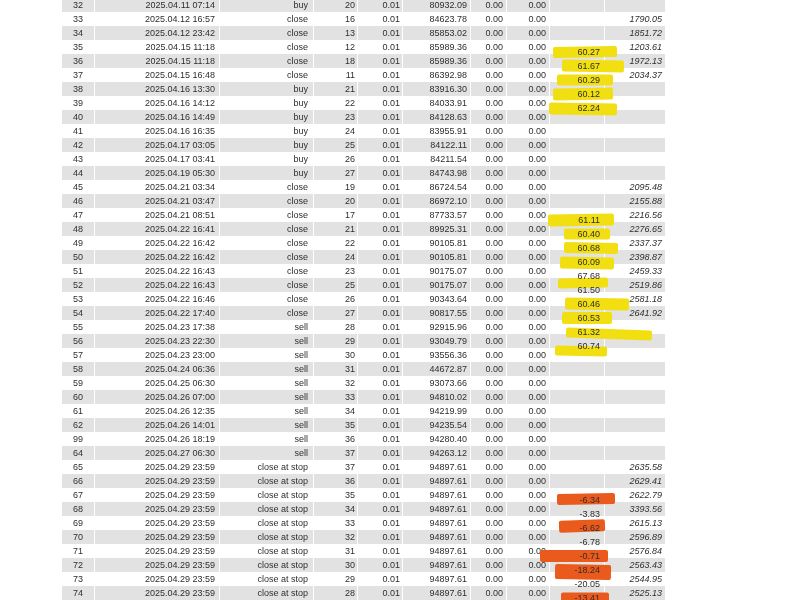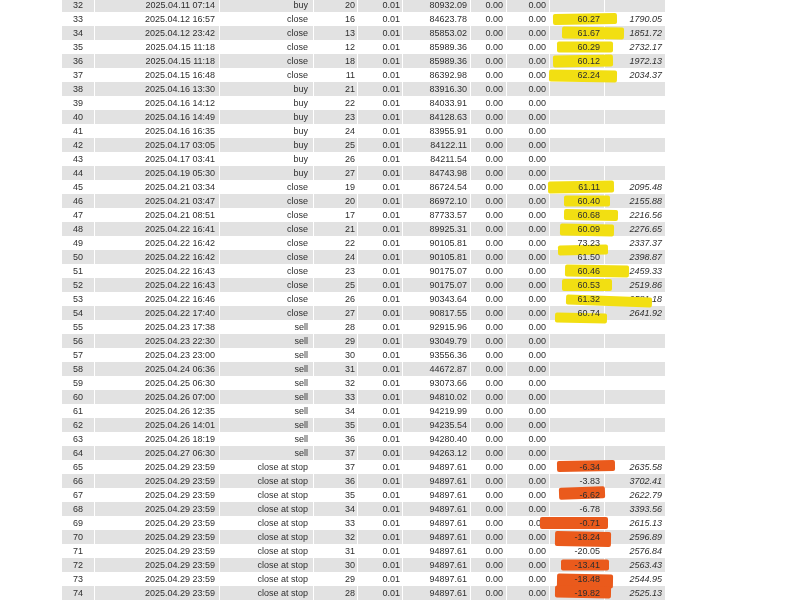--- a/index.html
+++ b/index.html
@@ -12,21 +12,21 @@
   .c0{width:32px;text-align:center;border-left:none;}
   .c1{width:125px;text-align:right;padding-right:4px;}
   .c2{width:94px;text-align:right;padding-right:5px;}
   .c3{width:44px;text-align:right;padding-right:2px;}
   .c4{width:45px;text-align:right;padding-right:2px;}
   .c5{width:68px;text-align:right;padding-right:3px;}
   .c6{width:36px;text-align:right;padding-right:3px;}
   .c7{width:43px;text-align:right;padding-right:3px;}
   .c8{width:55px;text-align:right;padding-right:4px;}
   .c9{width:61px;text-align:right;padding-right:3px;font-style:italic;}
-  .pwrap{position:relative;display:inline-block;z-index:0;}
+  .pwrap{position:relative;display:inline-block;z-index:0;margin-top:33px;}
   .ptext{position:relative;z-index:1;}
   .mark{position:absolute;top:50%;left:50%;z-index:0;border-radius:2px;}
 </style>
 </head>
 <body>
 
 <div class="report" id="report">
     <div class="row alt">
       <div class="cell c0">32</div>
       <div class="cell c1">2025.04.11 07:14</div>
@@ -66,21 +66,21 @@
     <div class="row">
       <div class="cell c0">35</div>
       <div class="cell c1">2025.04.15 11:18</div>
       <div class="cell c2">close</div>
       <div class="cell c3">12</div>
       <div class="cell c4">0.01</div>
       <div class="cell c5">85989.36</div>
       <div class="cell c6">0.00</div>
       <div class="cell c7">0.00</div>
       <div class="cell c8"><span class="pwrap"><span class="mark" style="width: 56px; height: 11px; background: rgb(242, 223, 18); transform: translate(-50%, -50%) translate(-4px, 0px) rotate(0deg);"></span><span class="ptext">60.29</span></span></div>
-      <div class="cell c9">2732.17</div>
+      <div class="cell c9">1203.61</div>
     </div>
     <div class="row alt">
       <div class="cell c0">36</div>
       <div class="cell c1">2025.04.15 11:18</div>
       <div class="cell c2">close</div>
       <div class="cell c3">18</div>
       <div class="cell c4">0.01</div>
       <div class="cell c5">85989.36</div>
       <div class="cell c6">0.00</div>
       <div class="cell c7">0.00</div>
@@ -233,21 +233,21 @@
     </div>
     <div class="row">
       <div class="cell c0">49</div>
       <div class="cell c1">2025.04.22 16:42</div>
       <div class="cell c2">close</div>
       <div class="cell c3">22</div>
       <div class="cell c4">0.01</div>
       <div class="cell c5">90105.81</div>
       <div class="cell c6">0.00</div>
       <div class="cell c7">0.00</div>
-      <div class="cell c8"><span class="pwrap"><span class="mark" style="width: 50px; height: 10px; background: rgb(242, 223, 18); transform: translate(-50%, -50%) translate(-6px, 7px) rotate(-1deg);"></span><span class="ptext">73.23</span></span></div>
+      <div class="cell c8"><span class="pwrap"><span class="mark" style="width: 50px; height: 10px; background: rgb(242, 223, 18); transform: translate(-50%, -50%) translate(-6px, 7px) rotate(-1deg);"></span><span class="ptext">67.68</span></span></div>
       <div class="cell c9">2337.37</div>
     </div>
     <div class="row alt">
       <div class="cell c0">50</div>
       <div class="cell c1">2025.04.22 16:42</div>
       <div class="cell c2">close</div>
       <div class="cell c3">24</div>
       <div class="cell c4">0.01</div>
       <div class="cell c5">90105.81</div>
       <div class="cell c6">0.00</div>
@@ -393,21 +393,21 @@
       <div class="cell c2">sell</div>
       <div class="cell c3">35</div>
       <div class="cell c4">0.01</div>
       <div class="cell c5">94235.54</div>
       <div class="cell c6">0.00</div>
       <div class="cell c7">0.00</div>
       <div class="cell c8"></div>
       <div class="cell c9"></div>
     </div>
     <div class="row">
-      <div class="cell c0">63</div>
+      <div class="cell c0">99</div>
       <div class="cell c1">2025.04.26 18:19</div>
       <div class="cell c2">sell</div>
       <div class="cell c3">36</div>
       <div class="cell c4">0.01</div>
       <div class="cell c5">94280.40</div>
       <div class="cell c6">0.00</div>
       <div class="cell c7">0.00</div>
       <div class="cell c8"></div>
       <div class="cell c9"></div>
     </div>
@@ -438,21 +438,21 @@
     <div class="row alt">
       <div class="cell c0">66</div>
       <div class="cell c1">2025.04.29 23:59</div>
       <div class="cell c2">close at stop</div>
       <div class="cell c3">36</div>
       <div class="cell c4">0.01</div>
       <div class="cell c5">94897.61</div>
       <div class="cell c6">0.00</div>
       <div class="cell c7">0.00</div>
       <div class="cell c8"><span class="pwrap"><span class="ptext">-3.83</span></span></div>
-      <div class="cell c9">3702.41</div>
+      <div class="cell c9">2629.41</div>
     </div>
     <div class="row">
       <div class="cell c0">67</div>
       <div class="cell c1">2025.04.29 23:59</div>
       <div class="cell c2">close at stop</div>
       <div class="cell c3">35</div>
       <div class="cell c4">0.01</div>
       <div class="cell c5">94897.61</div>
       <div class="cell c6">0.00</div>
       <div class="cell c7">0.00</div>

